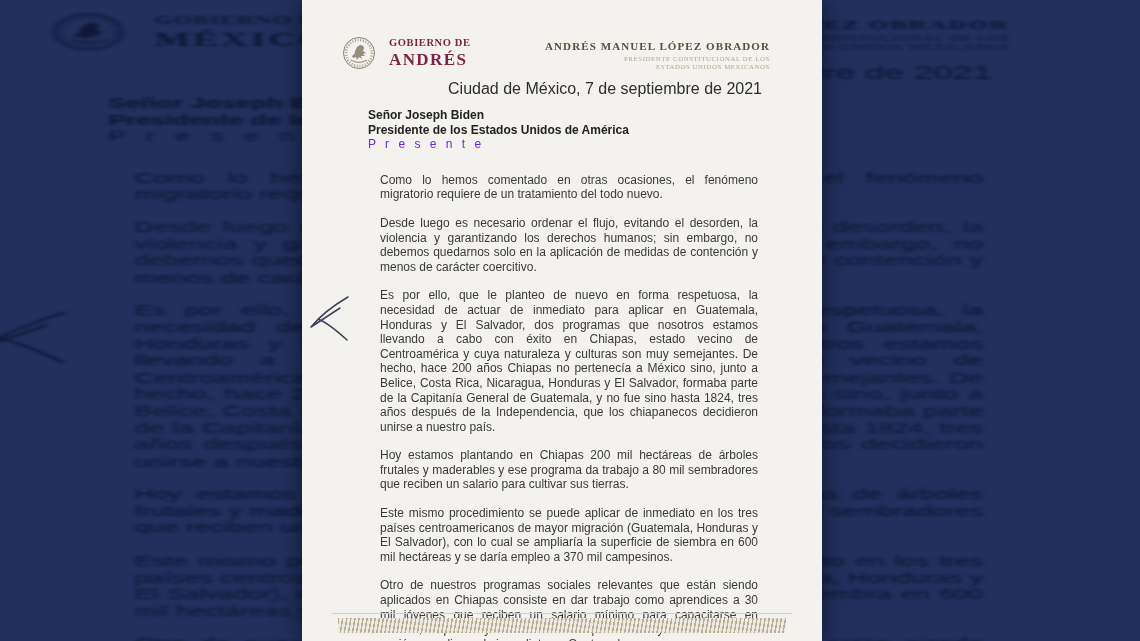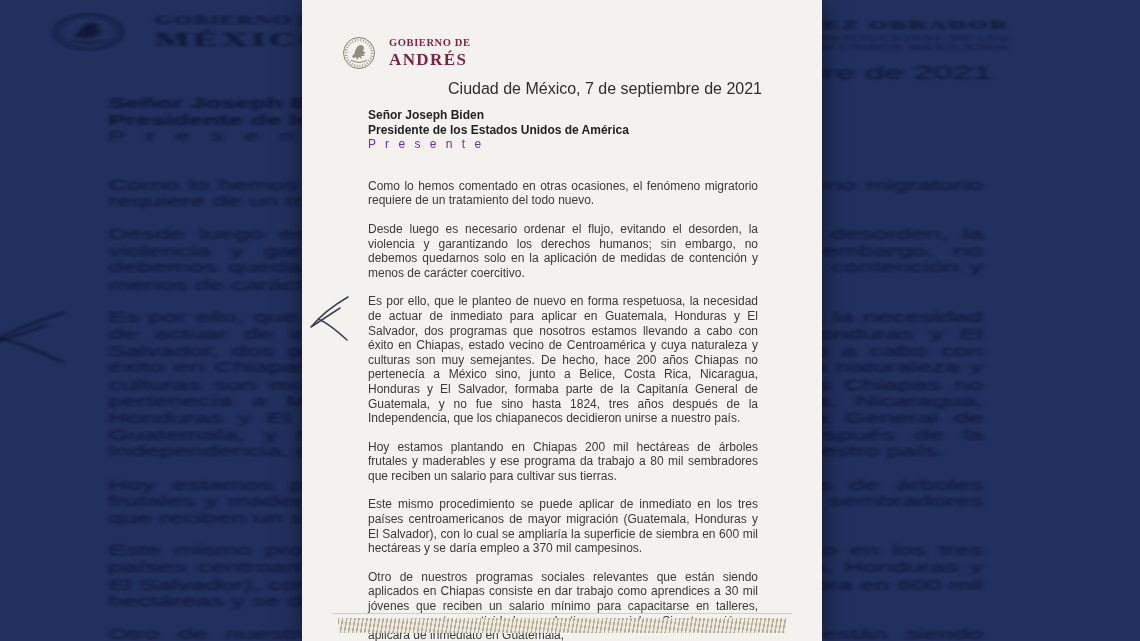--- a/index.html
+++ b/index.html
@@ -28,23 +28,23 @@
   }
   .seal{position:absolute;left:40px;top:36px;width:34px;height:34px;color:#8a8270;}
   .brand{position:absolute;left:87px;top:38px;color:var(--brand-maroon);font-family:"Liberation Serif",serif;font-weight:bold;line-height:1;}
   .brand .b1{font-size:10.5px;letter-spacing:.6px;display:block;}
   .brand .b2{font-size:17px;letter-spacing:1.4px;display:block;margin-top:2px;}
   .title-block{position:absolute;right:52px;top:40px;text-align:right;font-family:"Liberation Serif",serif;}
   .title-name{font-size:11px;font-weight:bold;letter-spacing:1.1px;color:var(--title-brown);}
   .subtitle{font-size:6.8px;line-height:8px;letter-spacing:.6px;color:var(--header-tan);margin-top:3px;}
   .dateline{position:absolute;right:60px;top:80px;font-size:16px;color:#2e2e2e;}
   .content{position:absolute;left:66px;right:64px;top:108px;color:var(--ink);font-size:12px;line-height:14.6px;}
-  .addressee{font-weight:bold;color:#222;margin-bottom:27px;}
+  .addressee{font-weight:bold;color:#222;margin-bottom:21px;}
   .addressee .presente{font-weight:normal;letter-spacing:3px;color:#6d28d9;}
-  .paras p{margin:0 0 14px 0;text-align:justify;}
+  .paras p{margin:0 0 14px 12px;text-align:justify;}
   .pen-mark{position:absolute;left:4px;top:294px;width:50px;height:50px;color:#3c4156;}
   .rule{position:absolute;left:30px;right:30px;top:613px;height:1px;background:#d2cfc5;}
   .band{
     position:absolute;left:36px;right:36px;top:618px;height:15px;
     background-color:#edebe1;
     background-image:
       repeating-linear-gradient(100deg,var(--band-tan) 0 1.5px,#edebe1 1.5px 4px),
       repeating-linear-gradient(62deg,rgba(183,175,152,.55) 0 1.5px,rgba(0,0,0,0) 1.5px 5px);
   }
   
@@ -154,20 +154,27 @@
           <path fill="currentColor" opacity="0.9" d="M10 20c2-1 3-3 3-5l2-4 3-2c2 0 4 1 4 3l-1 3 3 2-3 1 2 2h-4l1 3-3-2-2 3-1-3-3 1z"></path>
           <path d="M9 24c5 3 11 3 16 0" stroke="currentColor" stroke-width="1" fill="none"></path>
         </svg>
       </span>
 
       <div class="brand">
         <span class="b1">GOBIERNO DE</span>
         <span class="b2">ANDRÉS</span>
       </div>
 
+      <div class="title-block">
+        <div class="title-name">ANDRÉS MANUEL LÓPEZ OBRADOR</div>
+        <div class="subtitle">
+          <div>PRESIDENTE CONSTITUCIONAL DE LOS</div>
+          <div>ESTADOS UNIDOS MEXICANOS</div>
+        </div>
+      </div>
 
       <div class="dateline">Ciudad de México, 7 de septiembre de 2021</div>
 
       <div class="content">
         <div class="addressee">
           <div>Señor Joseph Biden</div>
           <div>Presidente de los Estados Unidos de América</div>
           <div class="presente">P r e s e n t e</div>
         </div>
         <div class="paras">

